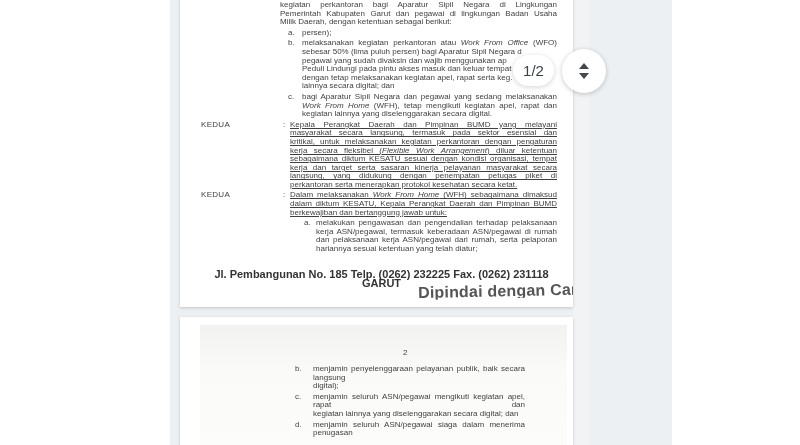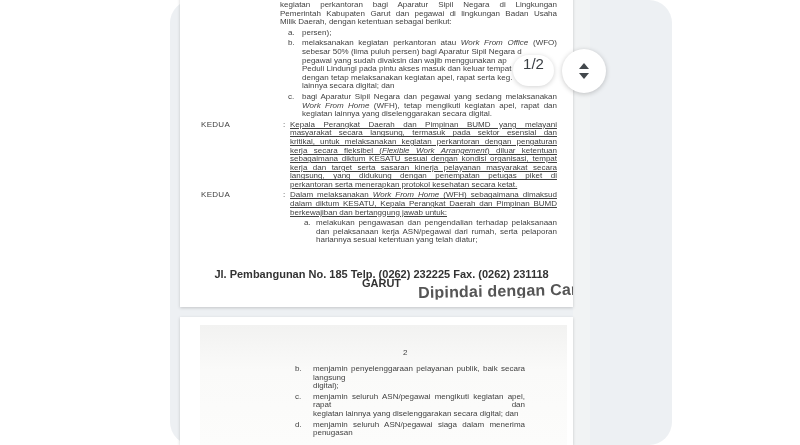--- a/index.html
+++ b/index.html
@@ -2,21 +2,21 @@
 <html><head>
 <meta charset="utf-8">
 <style>
   html,body{margin:0;padding:0;}
   body{
     width:800px;height:445px;overflow:hidden;position:relative;
     background:#ffffff;
     font-family:"Liberation Sans", sans-serif;
   }
   
-  .viewer{position:absolute;left:170px;top:0;width:502px;height:445px;background:#edf0f3;border-radius:23px;}
+  .viewer{position:absolute;left:170px;top:0;width:502px;height:445px;background:#edf0f3;}
   .scroll-track{position:absolute;left:403px;top:0;width:17px;height:445px;background:#f1f3f4;}
   .page{
     position:absolute;left:10px;width:393px;background:#ffffff;
     box-shadow:0 1px 3px rgba(0,0,0,0.18);
     overflow:hidden;
     color:#3f3f3f;
     font-size:8px;line-height:8.6px;
   }
   .page1{top:-45px;height:352px;}
   .page2{top:317px;height:128px;}
@@ -43,21 +43,21 @@
 
   .footer{position:absolute;left:10px;right:0;top:315px;text-align:center;
     font-weight:bold;font-size:11px;line-height:8.5px;color:#333;}
   .watermark{position:absolute;left:238px;top:328px;width:200px;height:15px;overflow:hidden;
     font-size:16px;line-height:16px;font-weight:600;color:#555;white-space:nowrap;
     transform:rotate(-1.2deg);letter-spacing:0.2px;}
 
   
   .page-pill{position:absolute;left:513px;top:55px;width:41px;height:31px;border-radius:16px;
     background:#fff;box-shadow:0 1px 5px rgba(0,0,0,0.18);
-    display:flex;justify-content:center;
+    display:flex;align-items:center;justify-content:center;
     font-size:15px;color:#3a3f44;z-index:5;}
   .scroll-btn{position:absolute;left:562px;top:49px;width:44px;height:44px;border-radius:50%;
     background:#fff;box-shadow:0 1px 5px rgba(0,0,0,0.22);
     display:flex;flex-direction:column;align-items:center;justify-content:center;z-index:5;}
   .tri-up{width:0;height:0;border-left:5px solid transparent;border-right:5px solid transparent;
     border-bottom:6px solid #42474c;margin-bottom:4px;}
   .tri-down{width:0;height:0;border-left:5px solid transparent;border-right:5px solid transparent;
     border-top:6px solid #42474c;}
 </style>
 </head>
@@ -120,20 +120,21 @@
           <div class="lns">
             <div class="ln">Dalam melaksanakan <i>Work From Home</i> (WFH) sebagaimana dimaksud</div>
             <div class="ln">dalam diktum KESATU, Kepala Perangkat Daerah dan Pimpinan BUMD</div>
             <div class="ln sh">berkewajiban dan bertanggung jawab untuk:</div>
           </div>
         </div>
         <div class="blk item2">
           <span class="ltr">a.</span>
           <div class="lns">
             <div class="ln">melakukan pengawasan dan pengendalian terhadap pelaksanaan</div>
+            <div class="ln">kerja ASN/pegawai, termasuk keberadaan ASN/pegawai di rumah</div>
             <div class="ln">dan pelaksanaan kerja ASN/pegawai dari rumah, serta pelaporan</div>
             <div class="ln sh">hariannya sesuai ketentuan yang telah diatur;</div>
           </div>
         </div>
       </div>
     <div class="footer">
       <div>Jl. Pembangunan No. 185 Telp. (0262) 232225 Fax. (0262) 231118</div>
       <div>GARUT</div>
     </div>
     <div class="watermark">Dipindai dengan CamScanner</div>

